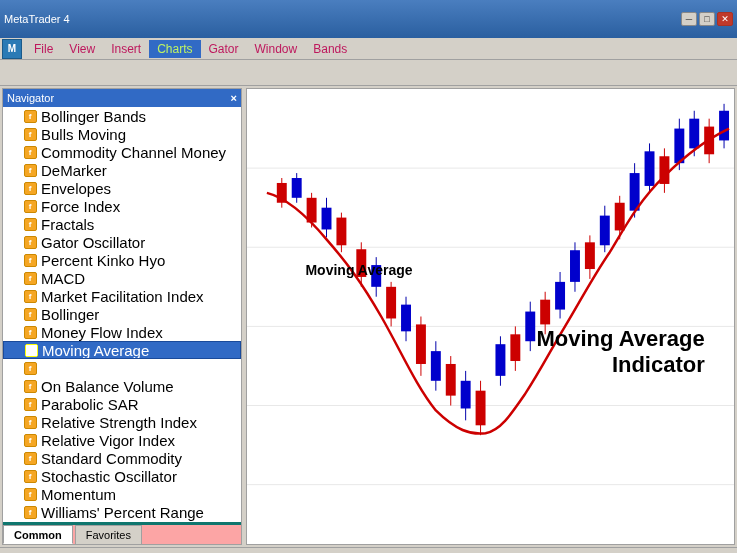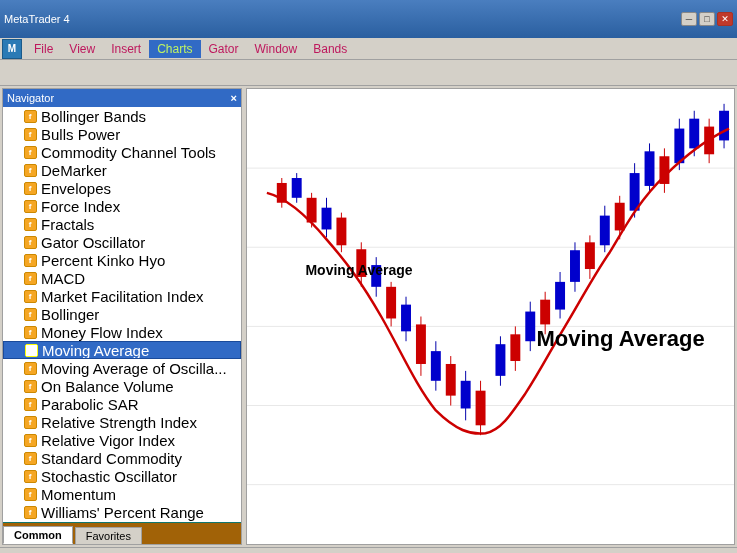--- a/index.html
+++ b/index.html
@@ -174,24 +174,23 @@
     }
 
     
     .navigator-list::-webkit-scrollbar { width: 12px; }
     .navigator-list::-webkit-scrollbar-track { background: #d4d0c8; }
     .navigator-list::-webkit-scrollbar-thumb { background: #a0a0a0; border: 1px solid #808080; }
 
     
     .navigator-tabs {
       display: flex;
-      background: #a16207;
+      background: #fca5a5;
       height: 22px;
-      border-top: 1px solid #0f766e;
-      align-items: flex-end;
+      border-top: 3px solid #0f766e;
     }
     .nav-tab {
       padding: 2px 10px;
       border: 1px solid #a0a0a0;
       border-bottom: none;
       background: #d4d0c8;
       cursor: pointer;
       font-size: 11px;
       margin-right: 2px;
       display: flex;
@@ -305,27 +304,27 @@
       <div class="nav-item">
         <span class="nav-icon">
             <span class="f-icon">f</span>
           </span>
         <span class="nav-label">Bollinger Bands</span>
       </div>
       <div class="nav-item">
         <span class="nav-icon">
             <span class="f-icon">f</span>
           </span>
-        <span class="nav-label">Bulls Power</span>
-      </div>
-      <div class="nav-item">
-        <span class="nav-icon">
-            <span class="f-icon">f</span>
-          </span>
-        <span class="nav-label">Commodity Channel Tools</span>
+        <span class="nav-label">Bulls Moving</span>
+      </div>
+      <div class="nav-item">
+        <span class="nav-icon">
+            <span class="f-icon">f</span>
+          </span>
+        <span class="nav-label">Commodity Channel Money</span>
       </div>
       <div class="nav-item">
         <span class="nav-icon">
             <span class="f-icon">f</span>
           </span>
         <span class="nav-label">DeMarker</span>
       </div>
       <div class="nav-item">
         <span class="nav-icon">
             <span class="f-icon">f</span>
@@ -383,21 +382,20 @@
       <div class="nav-item selected">
         <span class="nav-icon">
             <span class="f-icon">f</span>
           </span>
         <span class="nav-label">Moving Average</span>
       </div>
       <div class="nav-item">
         <span class="nav-icon">
             <span class="f-icon">f</span>
           </span>
-        <span class="nav-label">Moving Average of Oscilla...</span>
       </div>
       <div class="nav-item">
         <span class="nav-icon">
             <span class="f-icon">f</span>
           </span>
         <span class="nav-label">On Balance Volume</span>
       </div>
       <div class="nav-item">
         <span class="nav-icon">
             <span class="f-icon">f</span>
@@ -549,20 +547,21 @@
       <rect x="475" y="22" width="10" height="30" fill="#0000cc"></rect>
 
       <path d="M 20,105 C 40,110 60,128 80,152 C 100,175 115,195 135,230 C 155,265 170,300 190,325 C 210,345 225,350 240,348 C 255,345 265,330 280,308 C 295,285 305,265 320,240 C 335,215 348,190 365,165 C 380,140 395,112 420,88 C 440,68 460,52 485,40" fill="none" stroke="#cc0000" stroke-width="2.5"></path>
 
     </svg>
 
     
     <div class="annotation annotation-moving-avg" style="position:absolute; top:38%; left:12%; font-size:14px; font-weight:bold; color:black;">Moving Average</div>
     <div class="annotation annotation-indicator" style="position:absolute; top:52%; right:6%; font-size:22px; font-weight:bold; color:black; text-align:right; line-height:1.2;">
       <div>Moving Average</div>
+      <div>Indicator</div>
     </div>
   </div>
 
 </div>
 
 <div class="status-bar">
   <div class="status-icons">
     <div class="bar-icon">
       <span style="height:4px"></span>
       <span style="height:7px"></span>

